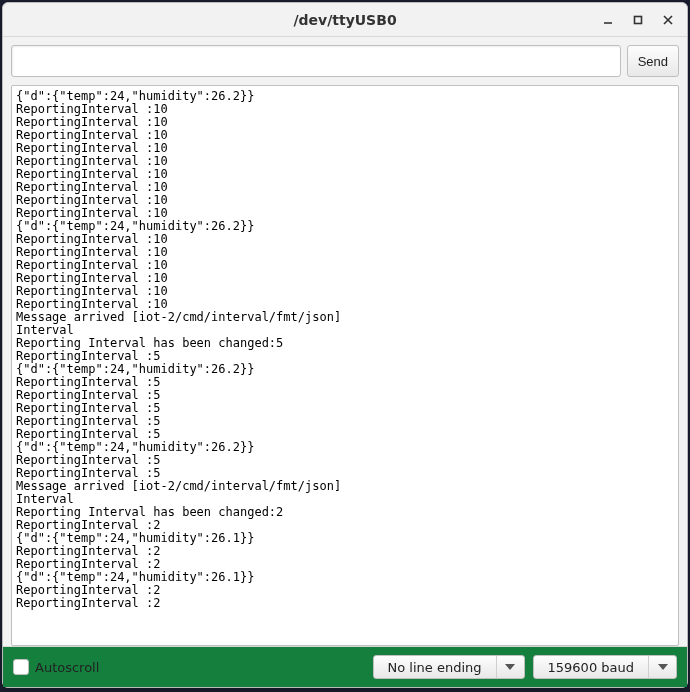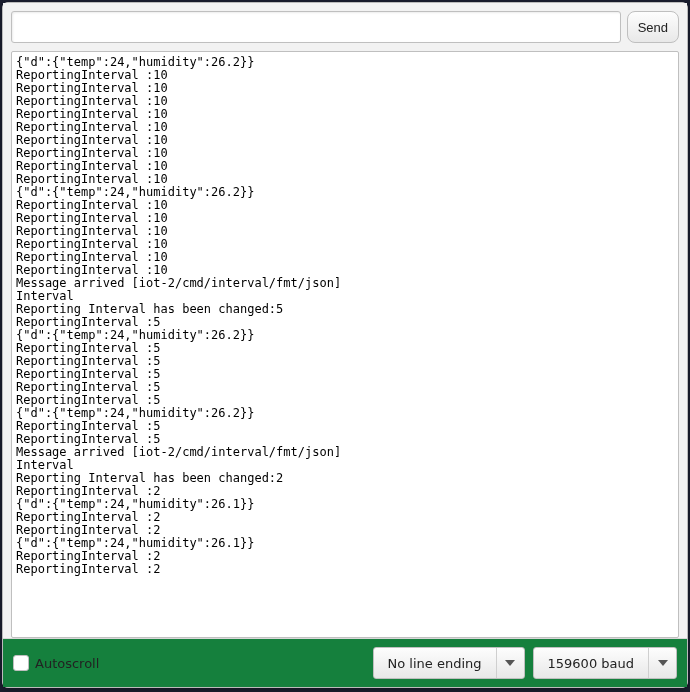--- a/index.html
+++ b/index.html
@@ -71,21 +71,21 @@
     border-radius: 3px;
     padding: 4px 8px;
     font-size: 13px;
     box-shadow: inset 1px 1px 2px rgba(0,0,0,0.08);
   }
   .btn {
     height: 32px;
     padding: 4px 10px;
     background: linear-gradient(#fdfdfd,#e8e8e8);
     border: 1px solid #bfbfbf;
-    border-radius: 8px;
+    border-radius: 3px;
     font-size: 13px;
     color: #222;
     cursor: pointer;
     display: flex;
     align-items: center;
   }
   .output {
     flex: 1;
     background: #fff;
     border: 1px solid #bfbfbf;
@@ -117,21 +117,21 @@
   }
   .checkbox-box {
     width: 16px;
     height: 16px;
     background: #fff;
     border: 1px solid #bfbfbf;
     border-radius: 3px;
   }
   .spacer { flex: 1; }
   .dropdown {
-    height: 32px;
+    height: 24px;
     background: linear-gradient(#fdfdfd,#e8e8e8);
     border: 1px solid #bfbfbf;
     border-radius: 3px;
     display: flex;
     align-items: stretch;
     cursor: pointer;
     font-size: 13px;
     justify-content: space-between;
   }
   .dropdown-label {
@@ -148,20 +148,41 @@
     justify-content: center;
     border-left: 1px solid #cfcfcf;
   }
   .dropdown-arrow svg { fill: #555; }
 </style>
 </head>
 <body>
 
 <div class="window">
 
+  <div class="titlebar">
+    <div class="titlebar-title">/dev/ttyUSB0</div>
+    <div class="titlebar-controls">
+      <div class="tb-btn">
+        <svg width="12" height="12" viewBox="0 0 12 12">
+            <line x1="2" y1="9" x2="10" y2="9"></line>
+          </svg>
+      </div>
+      <div class="tb-btn">
+        <svg width="12" height="12" viewBox="0 0 12 12">
+            <rect x="2.5" y="2.5" width="7" height="7"></rect>
+          </svg>
+      </div>
+      <div class="tb-btn">
+        <svg width="12" height="12" viewBox="0 0 12 12">
+            <line x1="2" y1="2" x2="10" y2="10"></line>
+            <line x1="10" y1="2" x2="2" y2="10"></line>
+          </svg>
+      </div>
+    </div>
+  </div>
 
   <div class="toolbar">
     <input class="input-field" type="text" value="" style="">
     <button class="btn">Send</button>
   </div>
 
   <div class="output" id="output-area">{"d":{"temp":24,"humidity":26.2}}
 ReportingInterval :10
 ReportingInterval :10
 ReportingInterval :10

